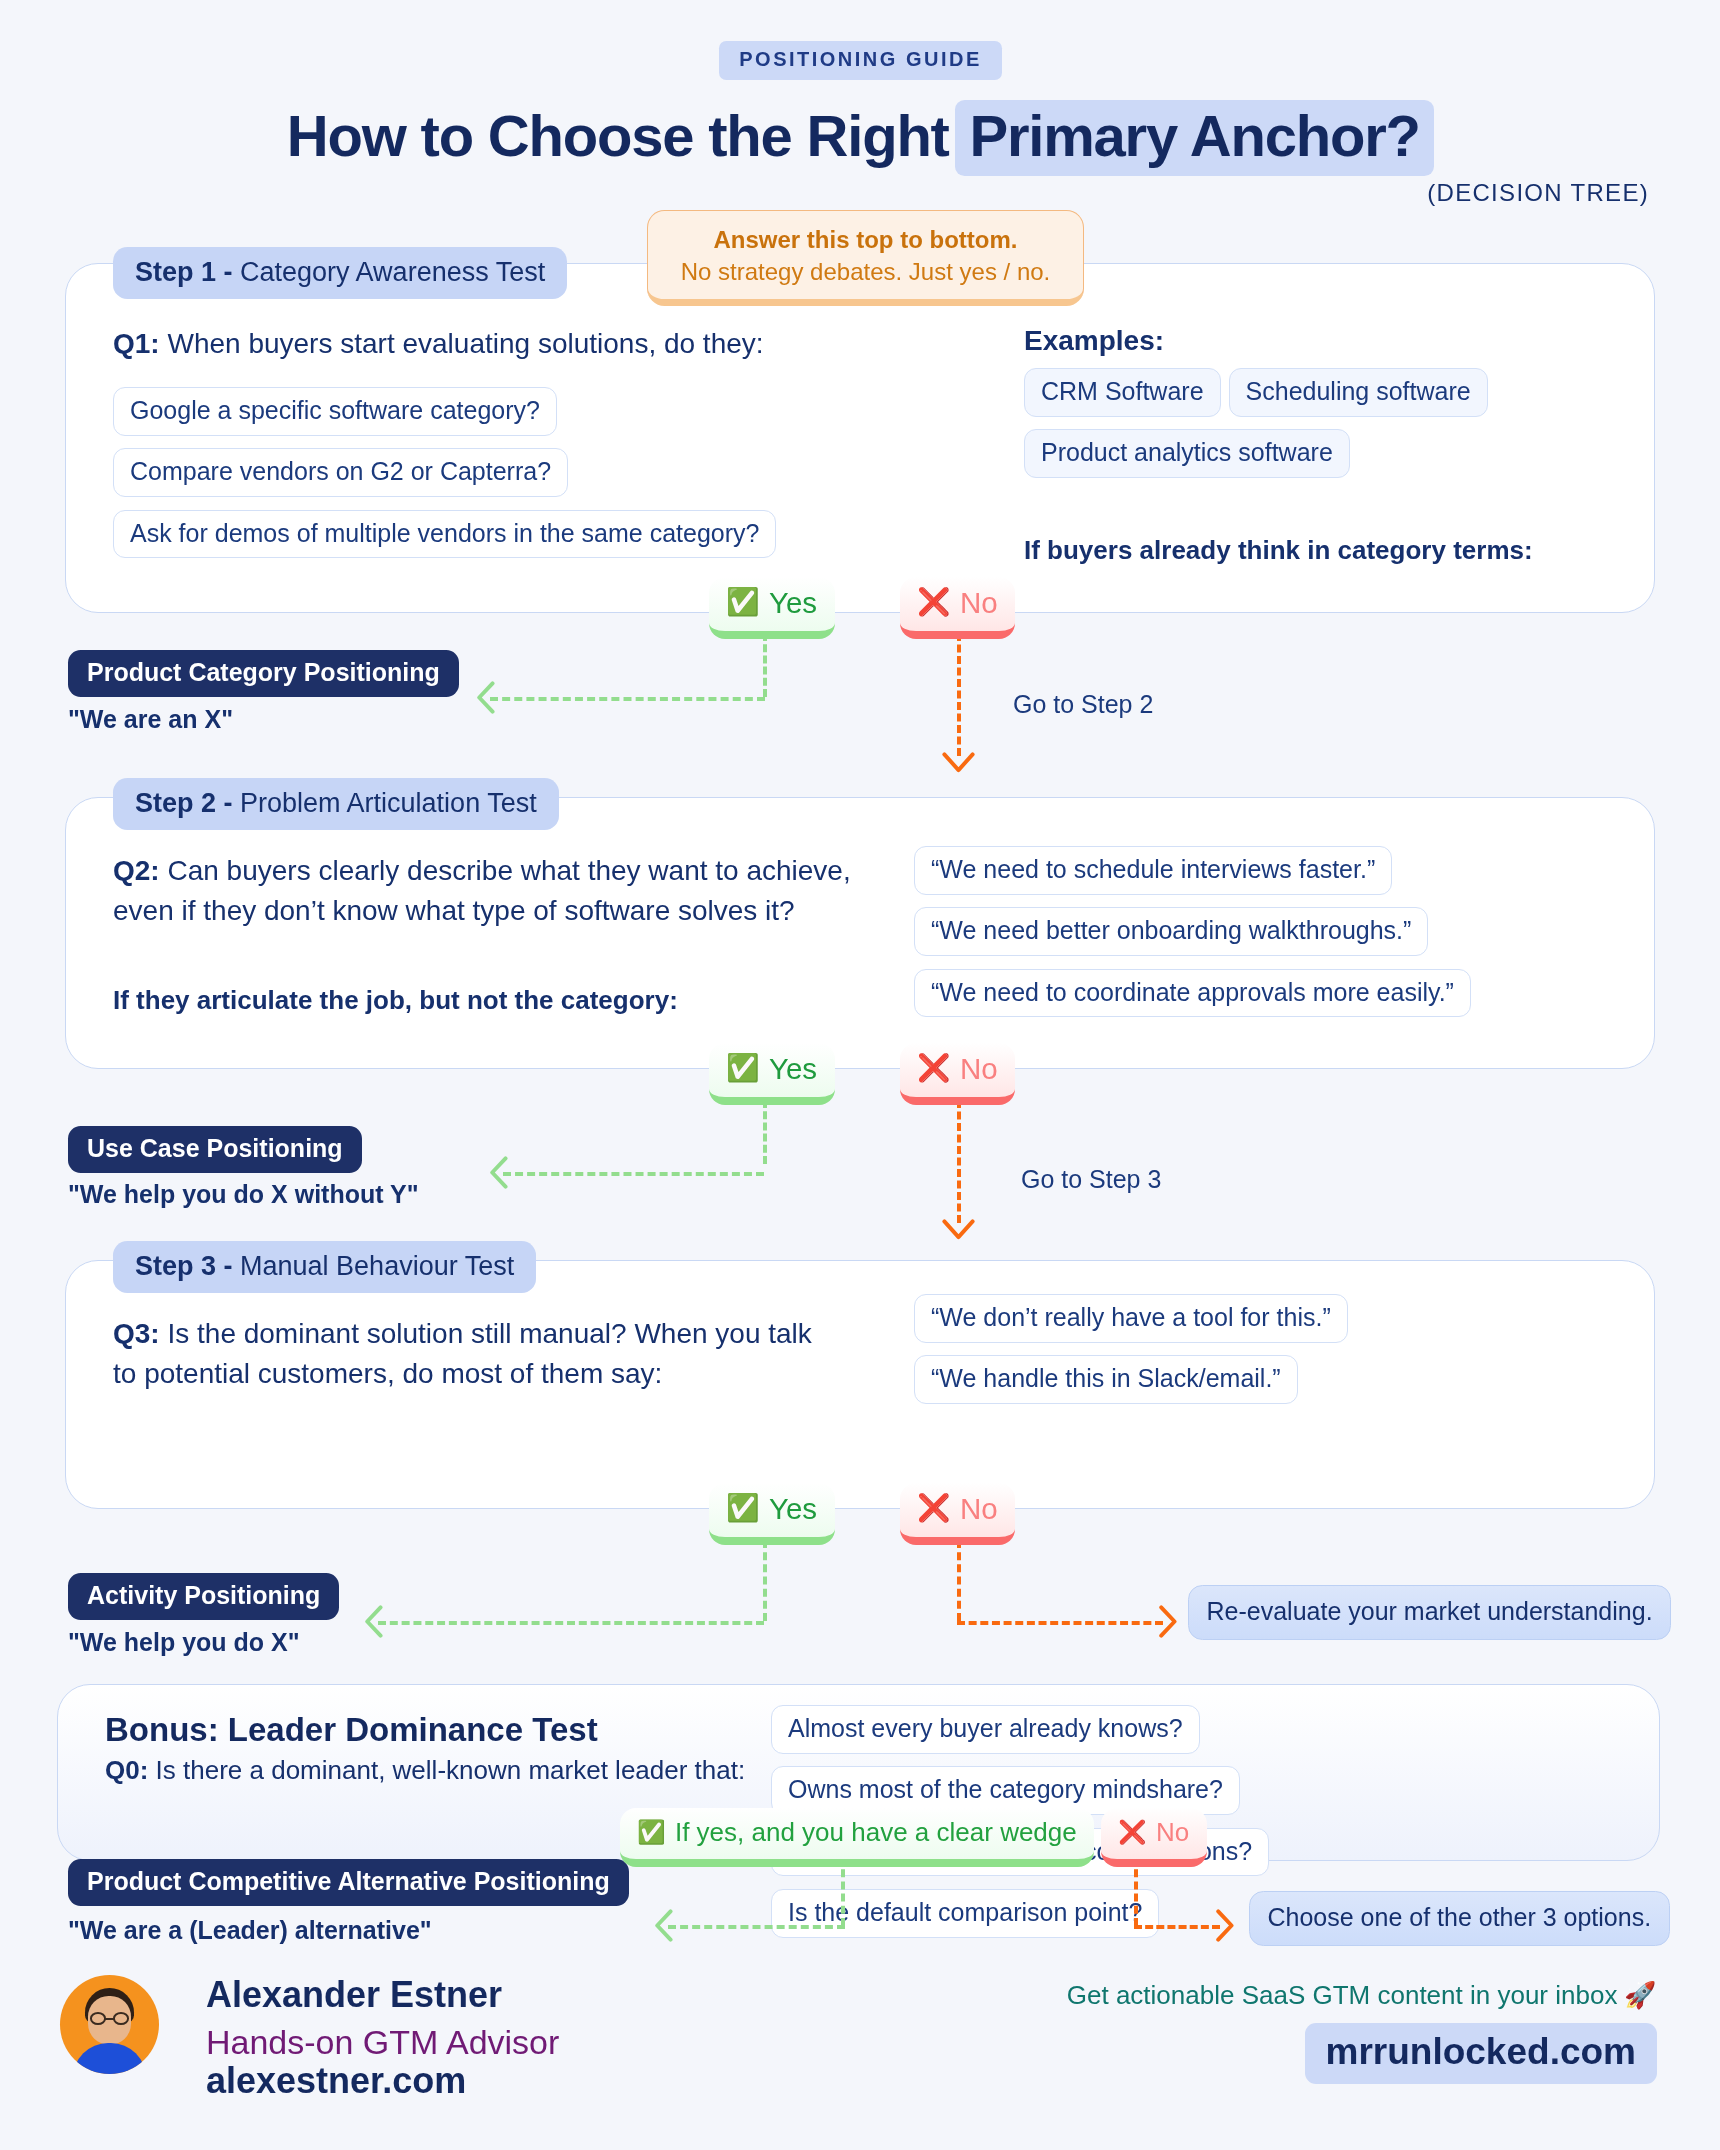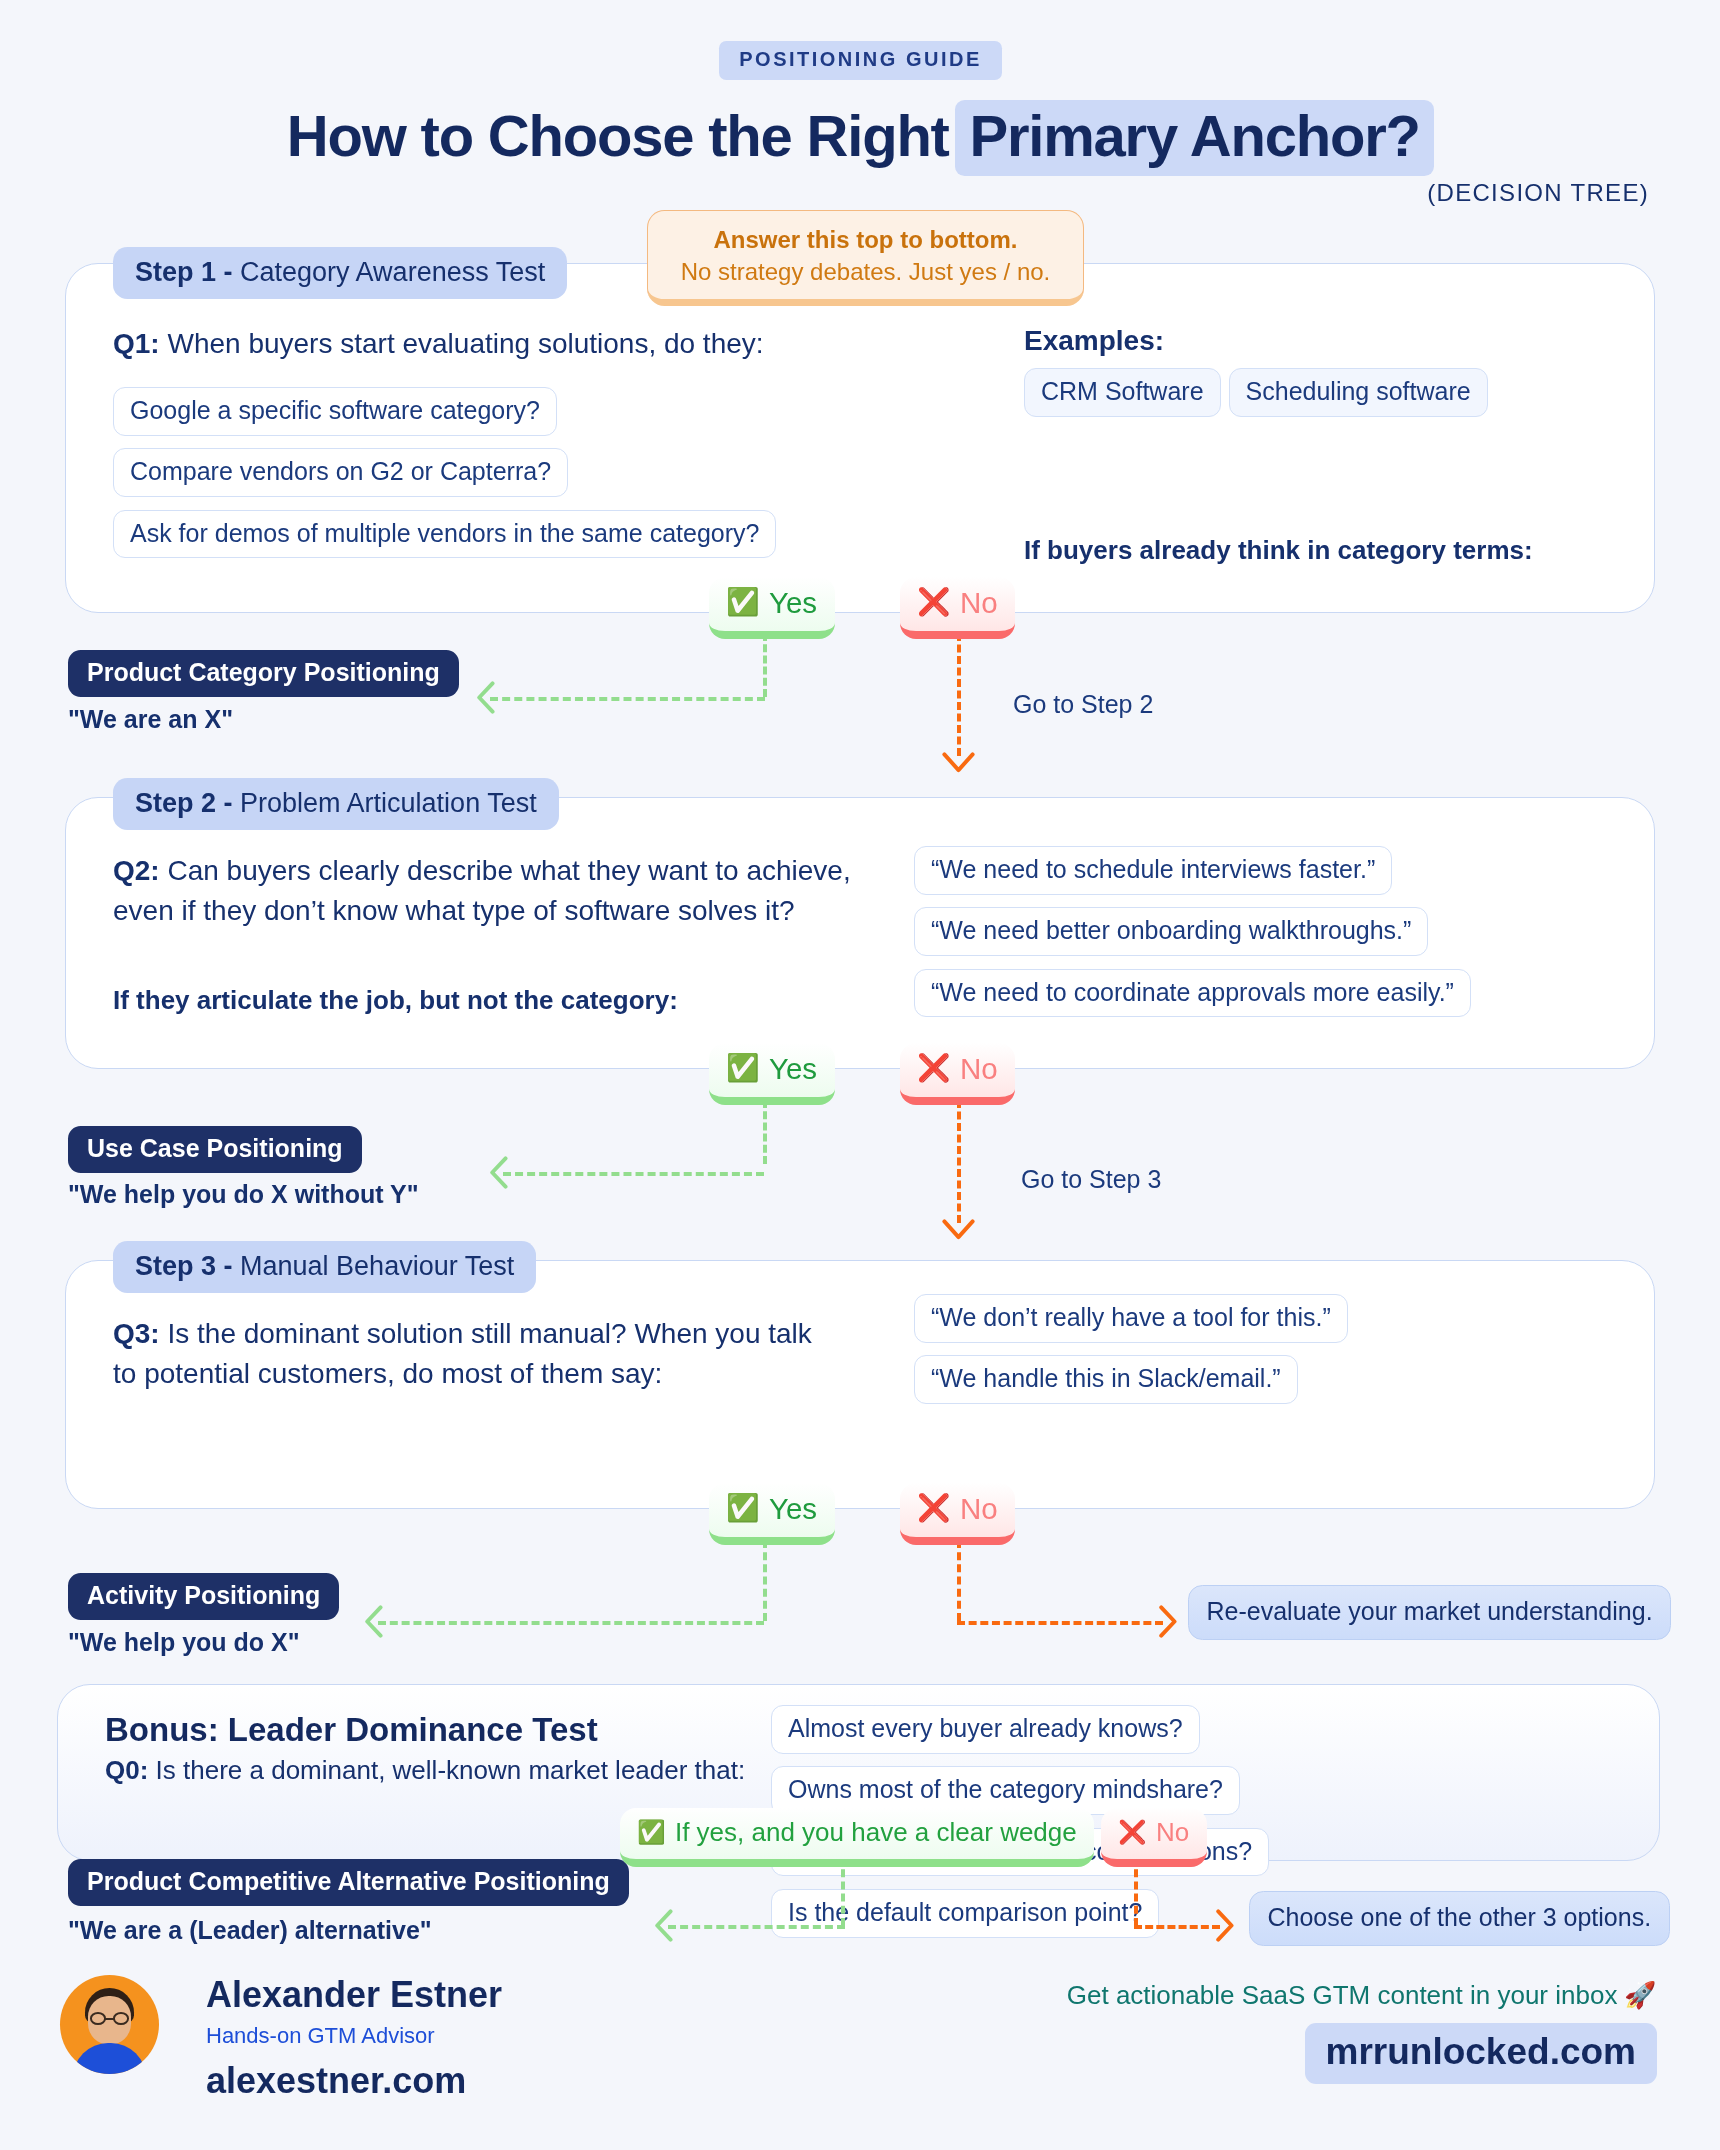--- a/index.html
+++ b/index.html
@@ -201,21 +201,21 @@
     overflow:hidden;
   }
   .av-hair { position:absolute; left:25px; top:12.7px; width:49px; height:35px; background:#2f2016; border-radius:25.5px 25.5px 8px 8px; }
   .av-face { position:absolute; left:28px; top:21px; width:43px; height:49px; background:#e8b68c; border-radius:21px 21px 22px 22px; }
   .av-gl1 { position:absolute; left:29.5px; top:37px; width:16px; height:12.7px; border:2.4px solid #3a2b20; border-radius:50%; }
   .av-gl2 { position:absolute; left:53px; top:37px; width:16px; height:12.7px; border:2.4px solid #3a2b20; border-radius:50%; }
   .av-glb { position:absolute; left:45px; top:43px; width:8.8px; height:2.4px; background:#3a2b20; }
   .av-body { position:absolute; left:12.7px; top:68px; width:73px; height:44px; background:#1d4fd8; border-radius:35px 35px 0 0; }
 
   .f-name { position:absolute; font-size:36px; font-weight:800; color:#14295f; white-space:nowrap; }
-  .f-role { position:absolute; font-size:22px; font-weight:400; color:#1d4ed8; white-space:nowrap; }
+  .f-role { position:absolute; font-size:34px; font-weight:400; color:#701a75; white-space:nowrap; }
   .f-site { position:absolute; font-size:36px; font-weight:700; color:#14295f; white-space:nowrap; }
   .f-cta  { position:absolute; font-size:26px; font-weight:500; color:#0f766e; white-space:nowrap; text-align:left; }
   .f-domain {
     position:absolute;
     background:#ccd9f7;
     color:#14295f;
     font-size:37px;
     font-weight:800;
     border-radius:11px;
     padding:8px 21px 11px;
@@ -252,20 +252,21 @@
 
 <div style="position:absolute; left:113px; top:387px; width:844px;">
   <div><span class="pill">Google a specific software category?</span></div>
   <div><span class="pill">Compare vendors on G2 or Capterra?</span></div>
   <div><span class="pill">Ask for demos of multiple vendors in the same category?</span></div>
 </div>
 
 <div class="examples-title" style="position:absolute; left:1024px; top:325px;">Examples:</div>
 <div style="position:absolute; left:1024px; top:368px; width:629px;">
   <span class="pill tint">CRM Software</span><span class="pill tint">Scheduling software</span>
+  <div><span class="pill tint">Product analytics software</span></div>
 </div>
 <div class="hint" style="position:absolute; left:1024px; top:535px;">If buyers already think in category terms:</div>
 
 <div class="ybadge" style="left:709px; top:577px;">
   <span class="gi">✅</span>
   <span>Yes</span>
 </div>
 <div class="nbadge" style="left:900px; top:577px;">
   <span class="gi">❌</span>
   <span>No</span>

